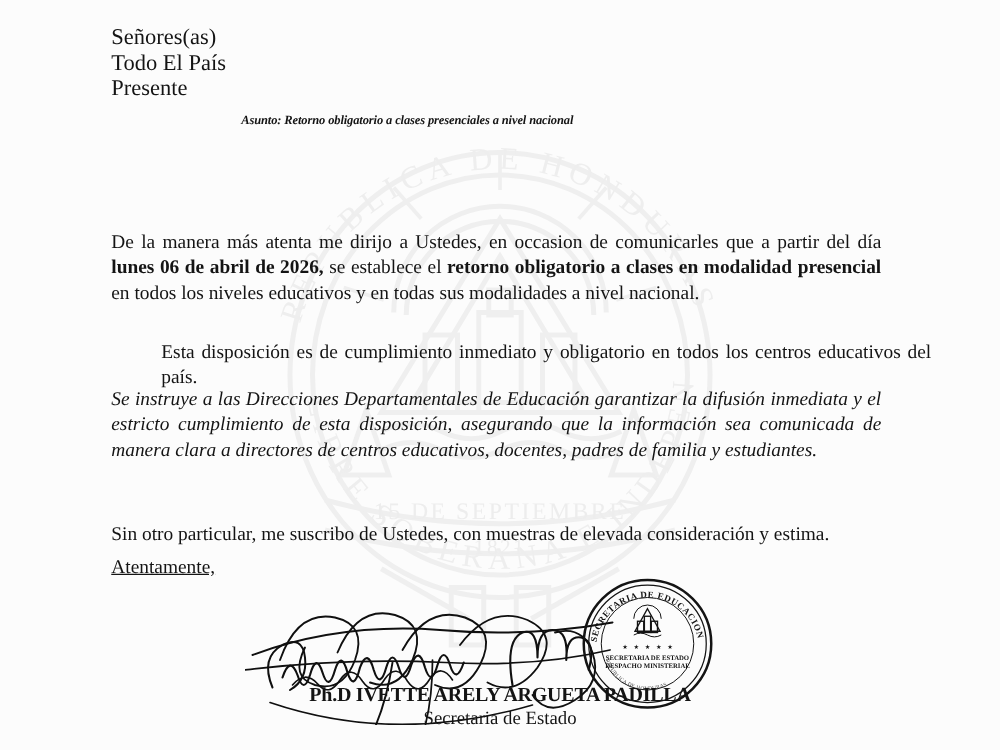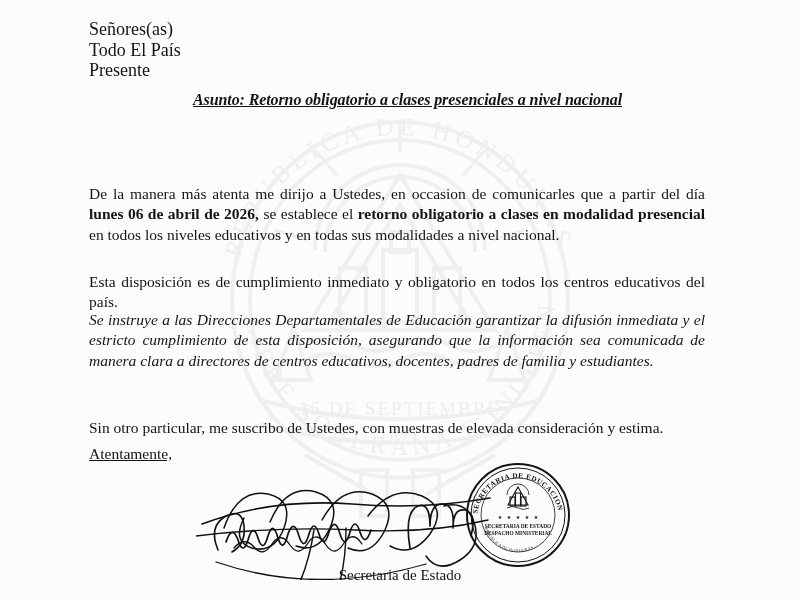--- a/index.html
+++ b/index.html
@@ -50,26 +50,25 @@
   }
   .addressee-line.bold {
     font-weight: bold;
     letter-spacing: -0.1px;
   }
 
   .subject-line {
     position: absolute;
     left: 193px;
     top: 91px;
-    font-size: 16px;
+    font-size: 10px;
     font-weight: bold;
     font-style: italic;
     white-space: nowrap;
     letter-spacing: -0.1px;
-    text-decoration: underline;
   }
 
   .salutation {
     position: absolute;
     left: 89px;
     top: 148px;
     font-size: 15.5px;
   }
 
   .para {
@@ -77,21 +76,21 @@
     left: 89px;
     width: 616px;
     font-size: 15.5px;
     line-height: 20.3px;
     text-align: justify;
     text-justify: inter-word;
   }
   .para b { font-weight: bold; }
 
   #para-1 { top: 184px; }
-  #para-2 { top: 272px; }
+  #para-2 { top: 272px; margin-left: 40px; }
   #para-3 { top: 310px; font-style: italic; }
   #para-4 { top: 418px; }
 
   .closing {
     position: absolute;
     left: 89px;
     top: 445px;
     font-size: 15.5px;
     text-decoration: underline;
   }
@@ -276,15 +275,16 @@
       <text x="45" y="58">★</text>
       <text x="54" y="58">★</text>
       <text x="63" y="58">★</text>
       <text x="72" y="58">★</text>
     </g>
 
     <text x="54" y="67" text-anchor="middle" fill="#141414" font-family="Liberation Serif, serif" font-size="5.4" font-weight="bold">SECRETARIA DE ESTADO</text>
     <text x="54" y="73.5" text-anchor="middle" fill="#141414" font-family="Liberation Serif, serif" font-size="5.4" font-weight="bold">DESPACHO MINISTERIAL</text>
   </svg>
 
+  <div class="signer-name">Ph.D IVETTE ARELY ARGUETA PADILLA</div>
   <div class="signer-title">Secretaria de Estado</div>
 
 </div>
 
 </body></html>

